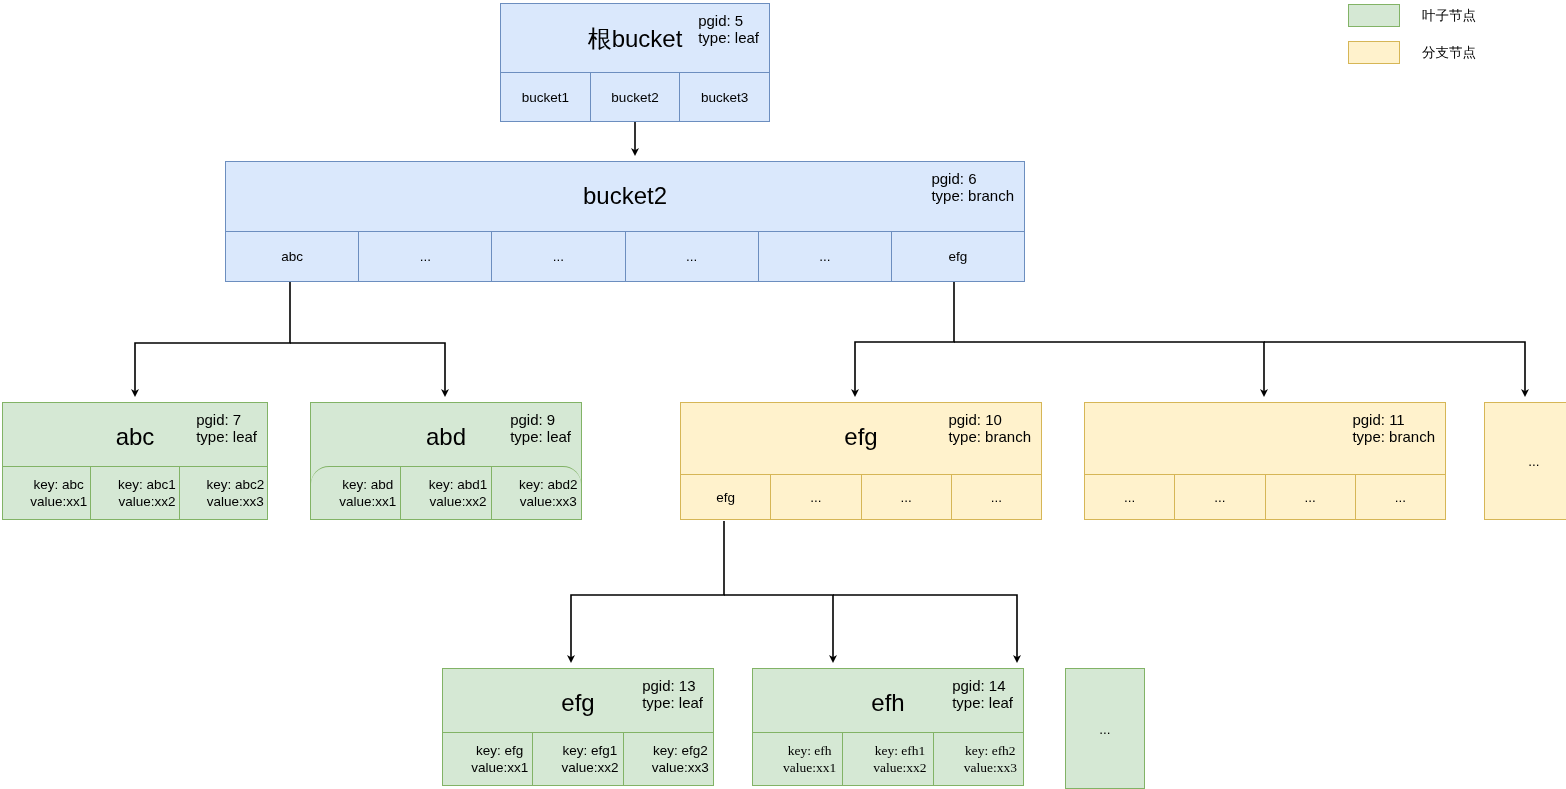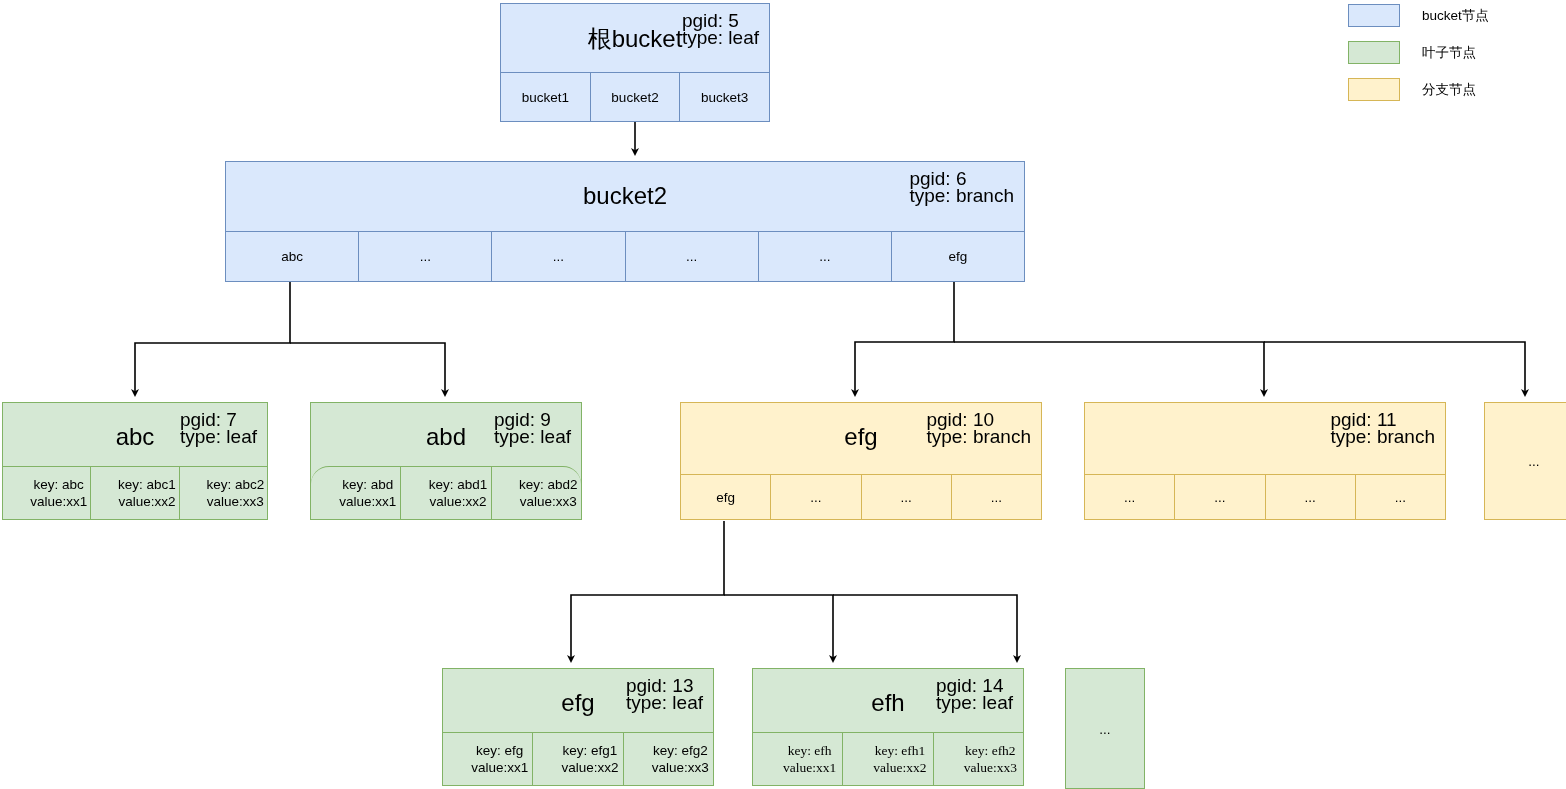--- a/index.html
+++ b/index.html
@@ -57,21 +57,21 @@
     pointer-events: none;
   }
   .node.tall .node-title {
     top: 22px;
     transform: none;
   }
   .node-meta {
     position: absolute;
     right: 10px;
     top: 8px;
-    font-size: 19px;
+    font-size: 15px;
     line-height: 17px;
     text-align: left;
     white-space: nowrap;
   }
   .node-cells {
     display: flex;
     flex-direction: row;
     flex: 0 0 auto;
     border-top: 1px solid #6c8ebf;
   }
@@ -362,24 +362,20 @@
   </div>
 
   <div class="node green" style="left:1065px; top:668px; width:80px; height:121px;">
     <div class="node-head">
       <div class="ellipsis-center">...</div>
     </div>
   </div>
 
   <div id="legend">
     <div class="legend-row">
-      <div class="legend-swatch" style="background:#dae8fc; border-color:#6c8ebf;"></div>
-      <div class="legend-label">bucket节点</div>
-    </div>
-    <div class="legend-row">
       <div class="legend-swatch" style="background:#d5e8d4; border-color:#82b366;"></div>
       <div class="legend-label">叶子节点</div>
     </div>
     <div class="legend-row">
       <div class="legend-swatch" style="background:#fff2cc; border-color:#d6b656;"></div>
       <div class="legend-label">分支节点</div>
     </div>
   </div>
 
 </div>

